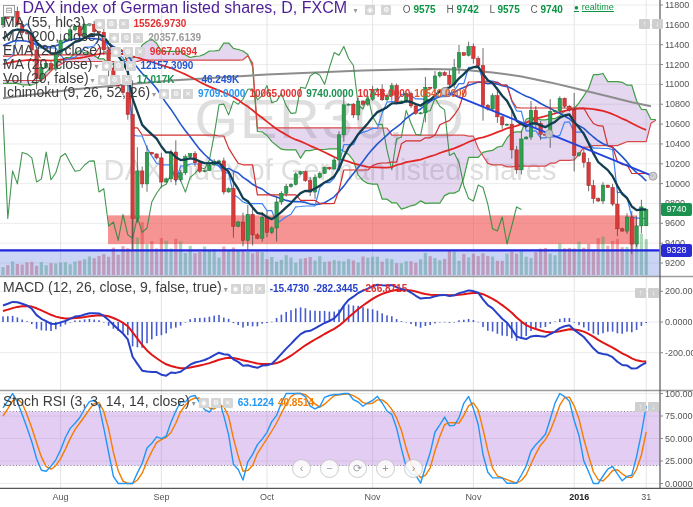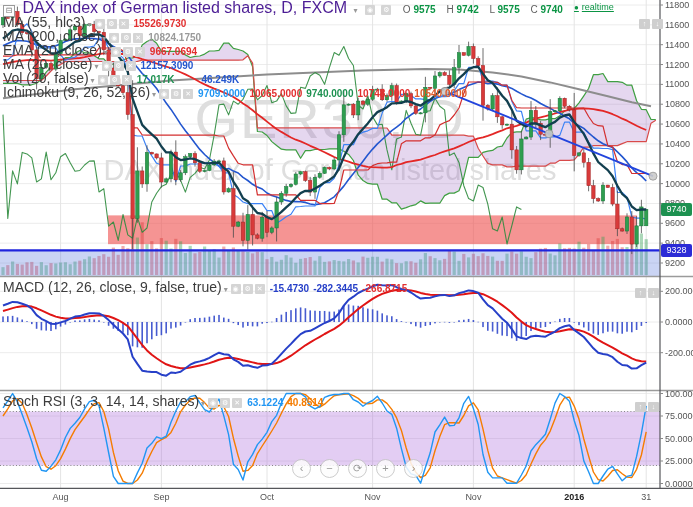--- a/index.html
+++ b/index.html
@@ -723,27 +723,27 @@
       <span class="v">9742</span>
       <span class="k">L</span>
       <span class="v">9575</span>
       <span class="k">C</span>
       <span class="v">9740</span>
     </span>
   </div>
 
   <div id="legend-rows">
       <div class="lrow" style="top: 15px;"><span class="lbl">MA (55, hlc3)</span><span class="caret">▾</span><span class="ibtn">◉</span><span class="ibtn">⚙</span><span class="ibtn">✕</span><span class="val" style="color: rgb(226, 47, 47);">15526.9730</span></div>
-      <div class="lrow" style="top: 29px;"><span class="lbl">MA (200, close)</span><span class="caret">▾</span><span class="ibtn">◉</span><span class="ibtn">⚙</span><span class="ibtn">✕</span><span class="val" style="color: rgb(154, 154, 154);">10824.1750</span></div>
+      <div class="lrow" style="top: 29px;"><span class="lbl">MA (200, close)</span><span class="caret">▾</span><span class="ibtn">◉</span><span class="ibtn">⚙</span><span class="ibtn">✕</span><span class="val" style="color: rgb(154, 154, 154);">20357.6139</span></div>
       <div class="lrow" style="top: 43px;"><span class="lbl">EMA (20, close)</span><span class="caret">▾</span><span class="ibtn">◉</span><span class="ibtn">⚙</span><span class="ibtn">✕</span><span class="val" style="color: rgb(226, 47, 47);">9667.0694</span></div>
       <div class="lrow" style="top: 57px;"><span class="lbl">MA (20, close)</span><span class="caret">▾</span><span class="ibtn">◉</span><span class="ibtn">⚙</span><span class="ibtn">✕</span><span class="val" style="color: rgb(35, 86, 207);">12157.3090</span></div>
       <div class="lrow" style="top: 71px;"><span class="lbl">Vol (20, false)</span><span class="caret">▾</span><span class="ibtn">◉</span><span class="ibtn">⚙</span><span class="ibtn">✕</span><span class="val" style="color: rgb(29, 145, 80);">17.017K</span><span class="val" style="color: rgb(35, 86, 207); margin-left: 27px;">46.249K</span></div>
       <div class="lrow" style="top: 85px;"><span class="lbl">Ichimoku (9, 26, 52, 26)</span><span class="caret">▾</span><span class="ibtn">◉</span><span class="ibtn">⚙</span><span class="ibtn">✕</span><span class="val" style="color: rgb(33, 150, 243);">9709.0000</span><span class="val" style="color: rgb(226, 47, 47);">10065.0000</span><span class="val" style="color: rgb(29, 145, 80);">9740.0000</span><span class="val" style="color: rgb(226, 47, 47);">10748.0000</span><span class="val" style="color: rgb(224, 91, 43);">10540.0000</span></div>
       <div class="lrow" style="top: 280px;"><span class="lbl">MACD (12, 26, close, 9, false, true)</span><span class="caret">▾</span><span class="ibtn">◉</span><span class="ibtn">⚙</span><span class="ibtn">✕</span><span class="val" style="color: rgb(39, 64, 200);">-15.4730</span><span class="val" style="color: rgb(39, 64, 200);">-282.3445</span><span class="val" style="color: rgb(226, 47, 47);">-266.8715</span></div>
-      <div class="lrow" style="top: 394px;"><span class="lbl">Stoch RSI (3, 3, 14, 14, shares)</span><span class="caret">▾</span><span class="ibtn">◉</span><span class="ibtn">⚙</span><span class="ibtn">✕</span><span class="val" style="color: rgb(33, 150, 243);">63.1224</span><span class="val" style="color: rgb(245, 124, 0);">40.8514</span></div>
+      <div class="lrow" style="top: 394px;"><span class="lbl">Stoch RSI (3, 3, 14, 14, close)</span><span class="caret">▾</span><span class="ibtn">◉</span><span class="ibtn">⚙</span><span class="ibtn">✕</span><span class="val" style="color: rgb(33, 150, 243);">63.1224</span><span class="val" style="color: rgb(245, 124, 0);">40.8514</span></div>
     </div>
 
   <div id="realtime">
     <span class="dot">●</span><span>realtime</span>
   </div>
 
   <div class="panebtns" style="left:637px;top:12px">
     <span class="pbtn">↑</span><span class="pbtn">↓</span>
   </div>
   <div class="panebtns" style="left:633px;top:281px">
@@ -757,16 +757,16 @@
   <div class="badge" id="badge-level">9328</div>
 
   <div id="nav-controls"><span class="navbtn">‹</span><span class="navbtn">−</span><span class="navbtn">⟳</span><span class="navbtn">+</span><span class="navbtn">›</span></div>
 
   <div id="time-axis">
       <span class="tlabel" style="left: 45.6px;">Aug</span>
       <span class="tlabel" style="left: 146.4px;">Sep</span>
       <span class="tlabel" style="left: 252px;">Oct</span>
       <span class="tlabel" style="left: 357.6px;">Nov</span>
       <span class="tlabel" style="left: 458.4px;">Nov</span>
-      <span class="tlabel bold" style="left: 559.2px;">2016</span>
+      <span class="tlabel bold" style="left: 559.2px; text-align: right;">2016</span>
       <span class="tlabel" style="left: 631.2px;">31</span>
     </div>
 </div>
 
 </body></html>

